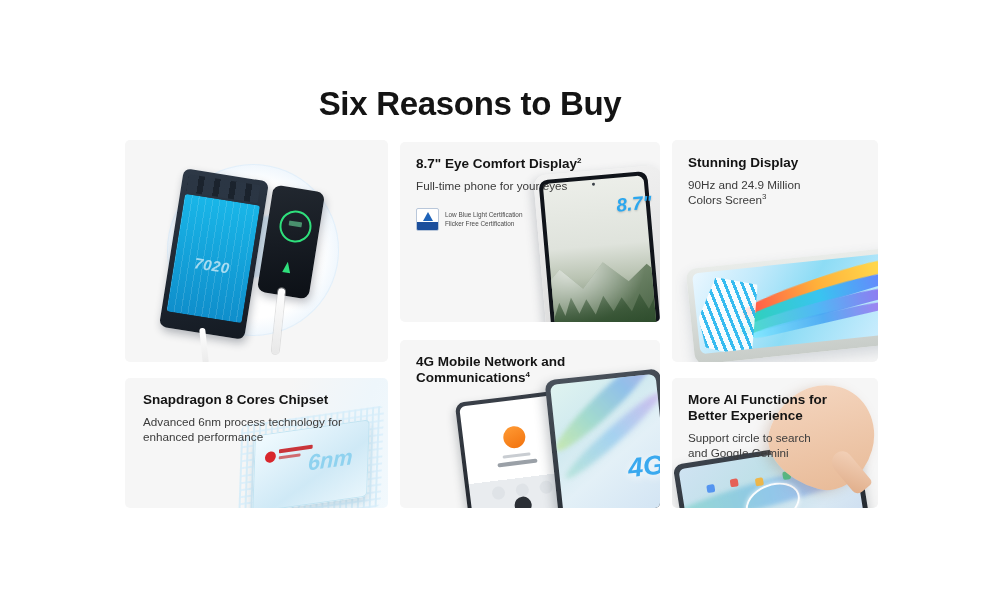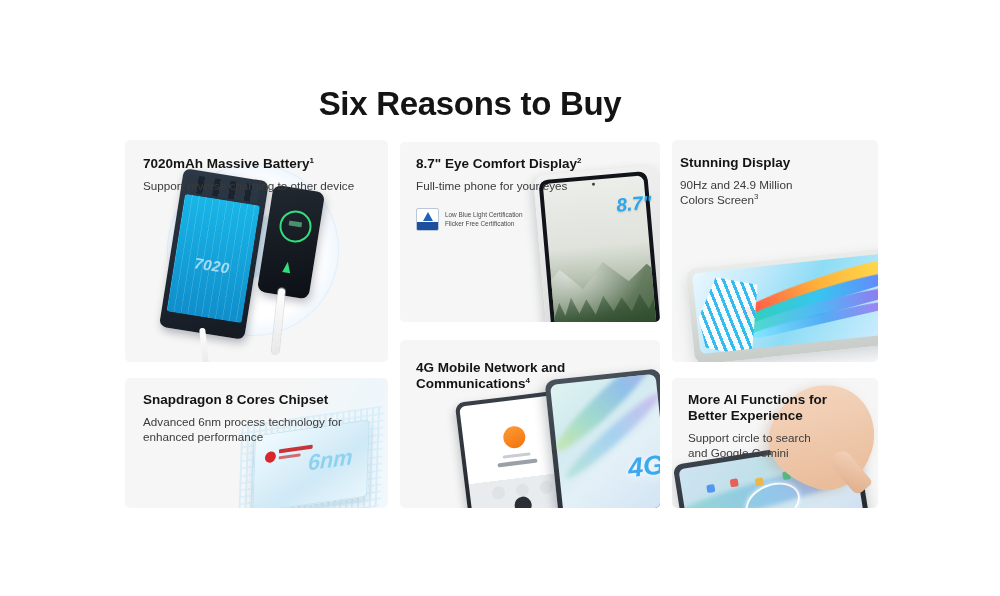--- a/index.html
+++ b/index.html
@@ -170,21 +170,21 @@
     background:#3a4048;border-radius:50%;
   }
   .c2-size{
     position:absolute;right:12px;top:26px;
     color:#2aa7ef;font-size:19px;font-weight:bold;font-style:italic;
     text-shadow:0 1px 2px rgba(0,0,0,.18);
   }
 
   
   #card3{left:672px;top:140px;width:206px;height:222px;}
-  #card3 .card-text{left:8px;top:15px;}
+  #card3 .card-text{left:16px;top:15px;}
   .c3-hz{
     position:absolute;left:40px;top:75px;
     font-size:46px;font-weight:bold;font-style:italic;
     color:#6ec6f5;letter-spacing:-1px;
     text-shadow:0 2px 12px rgba(120,200,245,.55);
   }
   .c3-tab{
     position:absolute;left:18px;top:118px;width:212px;height:96px;
     background:linear-gradient(180deg,#e9ece9,#c8cdc9);
     border-radius:10px;
@@ -249,21 +249,21 @@
     position:absolute;left:25px;top:17px;width:34px;height:4px;
     background:#c9343a;border-radius:1px;
   }
   .c4-logo-txt2{
     position:absolute;left:25px;top:24px;width:22px;height:3px;
     background:#d06b70;border-radius:1px;
   }
 
   
   #card5{left:400px;top:340px;width:260px;height:168px;}
-  #card5 .card-text{left:16px;top:14px;margin-top:6px;}
+  #card5 .card-text{left:16px;top:14px;}
   .c5-tabA{
     position:absolute;left:62px;top:56px;width:110px;height:126px;
     background:linear-gradient(170deg,#3a4049,#1b1f25);
     border-radius:9px;transform:rotate(-7deg);
     box-shadow:-2px 4px 9px rgba(40,50,60,.25);overflow:hidden;
   }
   .c5-scrA{
     position:absolute;left:4px;top:4px;right:4px;bottom:0;
     background:linear-gradient(180deg,#ffffff 0 64%,#e9ecef 64% 100%);
     border-radius:6px;
@@ -360,24 +360,20 @@
           <div class="c1-7020">7020</div>
         </div>
       <div class="c1-tablet-top"></div>
     </div>
     <div class="c1-phone">
       <div class="c1-ring"></div>
         <div class="c1-bolt"></div>
     </div>
     <div class="c1-cable"></div>
     <div class="c1-cable2"></div>
-  </div>
-  <div class="card-text">
-    <p class="c-title"><span>7020mAh Massive Battery</span><sup>1</sup></p>
-    <p class="c-sub">Support reverse charging to other device</p>
   </div>
 </div>
 
 <div class="card" id="card2">
   <div class="c2-tab">
     <div class="c2-bezel">
       <div class="c2-screen">
         <div class="c2-mtn"></div>
           <div class="c2-trees"></div>
       </div>

